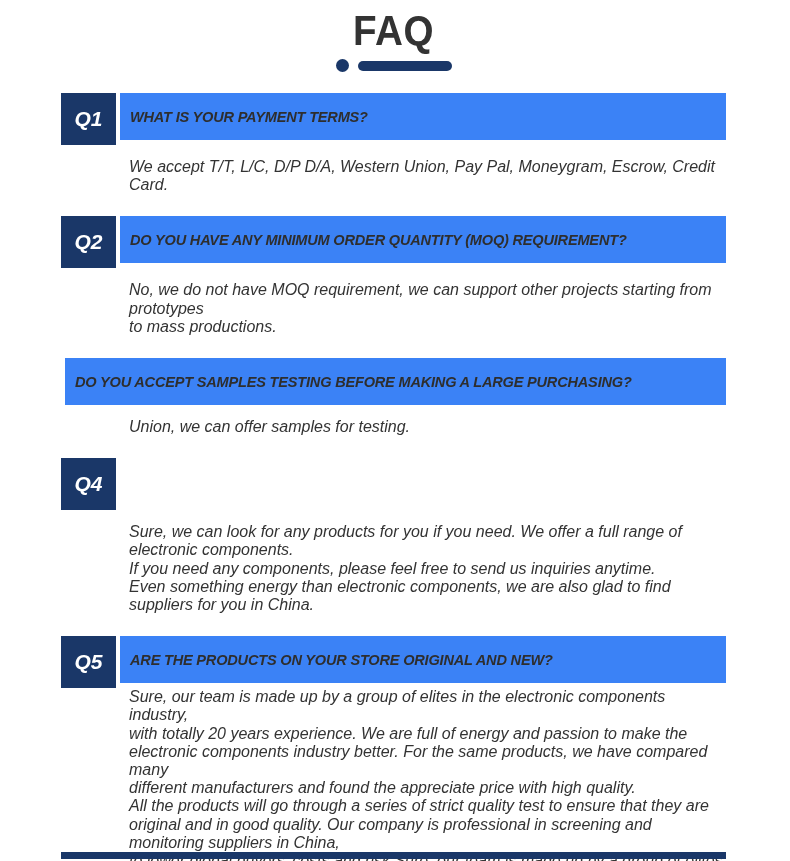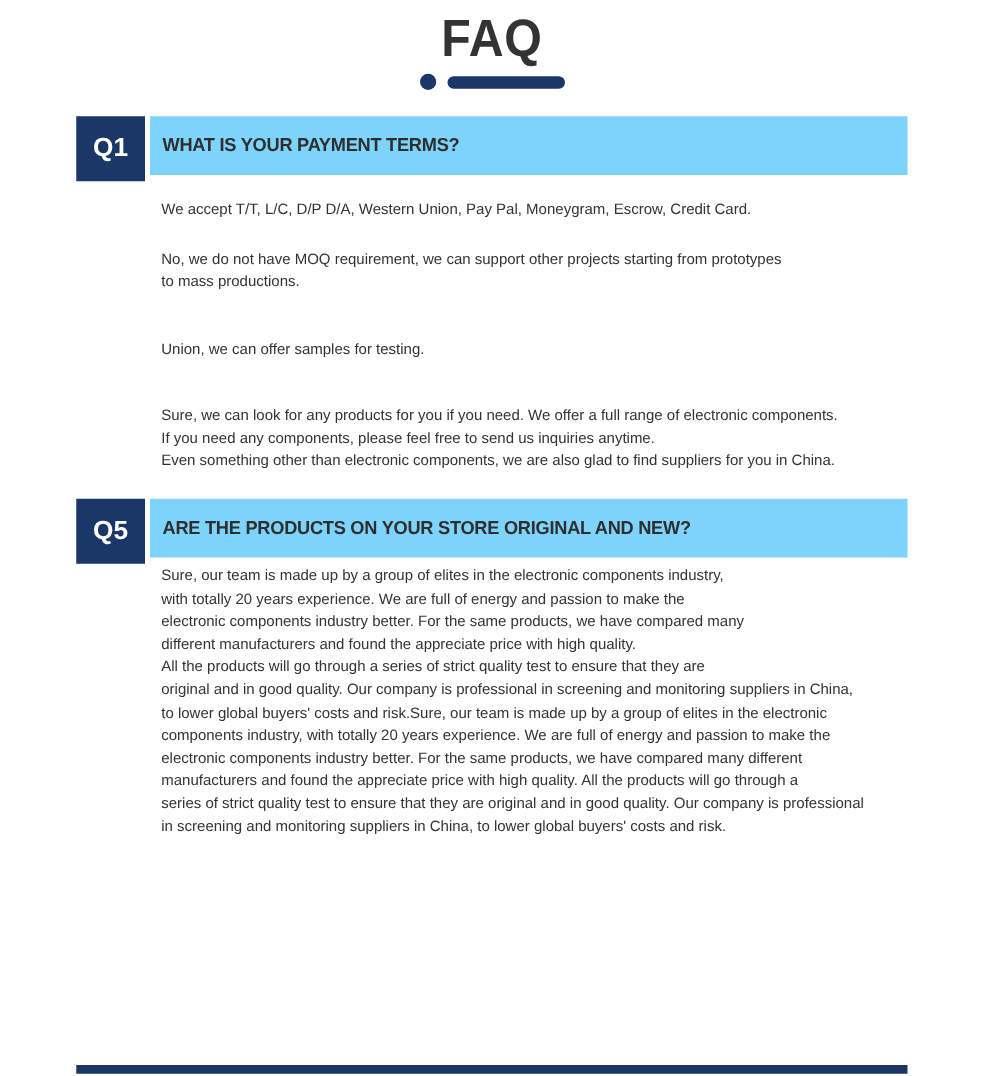--- a/index.html
+++ b/index.html
@@ -50,20 +50,21 @@
     height: 10px;
     border-radius: 5px;
     background: #1a3768;
   }
   
   .faq-list {
     margin-top: 21px;
   }
   .faq-section {
     margin-bottom: 22px;
+    font-style: italic;
   }
   .q-row {
     display: flex;
     align-items: flex-start;
   }
   .q-badge {
     flex: 0 0 55px;
     width: 55px;
     height: 52px;
     background: #1a3768;
@@ -72,39 +73,39 @@
     font-weight: 700;
     display: flex;
     align-items: center;
     justify-content: center;
     letter-spacing: 0px;
   }
   .q-bar {
     flex: 1 1 auto;
     height: 47px;
     margin-left: 4px;
-    background: #7dd3fc;
+    background: #3b82f6;
     display: flex;
     align-items: center;
     padding-left: 10px;
     box-sizing: border-box;
   }
   .q-text {
     margin: 0;
     font-size: 15px;
     font-weight: 700;
     letter-spacing: -0.2px;
     color: #2e2e2e;
     transform: scaleX(0.97);
     transform-origin: left center;
     white-space: nowrap;
   }
   .answer {
     margin: 13px 0 0 68px;
-    font-size: 12px;
+    font-size: 16px;
     line-height: 18.2px;
     color: #333333;
     white-space: pre-line;
   }
   .sec-q5 .answer {
     margin-top: 0;
   }
   
   .bottom-bar {
     position: absolute;
@@ -134,36 +135,46 @@
       <div class="q-row">
         <div class="q-badge">Q1</div>
         <div class="q-bar">
           <h3 class="q-text">WHAT IS YOUR PAYMENT TERMS?</h3>
         </div>
       </div>
       <div class="answer">We accept T/T, L/C, D/P D/A, Western Union, Pay Pal, Moneygram, Escrow, Credit Card.</div>
     </section>
 
     <section class="faq-section sec-q2">
+      <div class="q-row">
+        <div class="q-badge">Q2</div>
+        <div class="q-bar">
+          <h3 class="q-text">DO YOU HAVE ANY MINIMUM ORDER QUANTITY (MOQ) REQUIREMENT?</h3>
+        </div>
+      </div>
       <div class="answer">No, we do not have MOQ requirement, we can support other projects starting from prototypes
 to mass productions.</div>
     </section>
 
     <section class="faq-section sec-q3">
       <div class="q-row">
+        <div class="q-bar">
+          <h3 class="q-text">DO YOU ACCEPT SAMPLES TESTING BEFORE MAKING A LARGE PURCHASING?</h3>
+        </div>
       </div>
       <div class="answer">Union, we can offer samples for testing.</div>
     </section>
 
     <section class="faq-section sec-q4">
       <div class="q-row">
+        <div class="q-badge">Q4</div>
       </div>
       <div class="answer">Sure, we can look for any products for you if you need. We offer a full range of electronic components.
 If you need any components, please feel free to send us inquiries anytime.
-Even something other than electronic components, we are also glad to find suppliers for you in China.</div>
+Even something energy than electronic components, we are also glad to find suppliers for you in China.</div>
     </section>
 
     <section class="faq-section sec-q5">
       <div class="q-row">
         <div class="q-badge">Q5</div>
         <div class="q-bar">
           <h3 class="q-text">ARE THE PRODUCTS ON YOUR STORE ORIGINAL AND NEW?</h3>
         </div>
       </div>
       <div class="answer">Sure, our team is made up by a group of elites in the electronic components industry,

